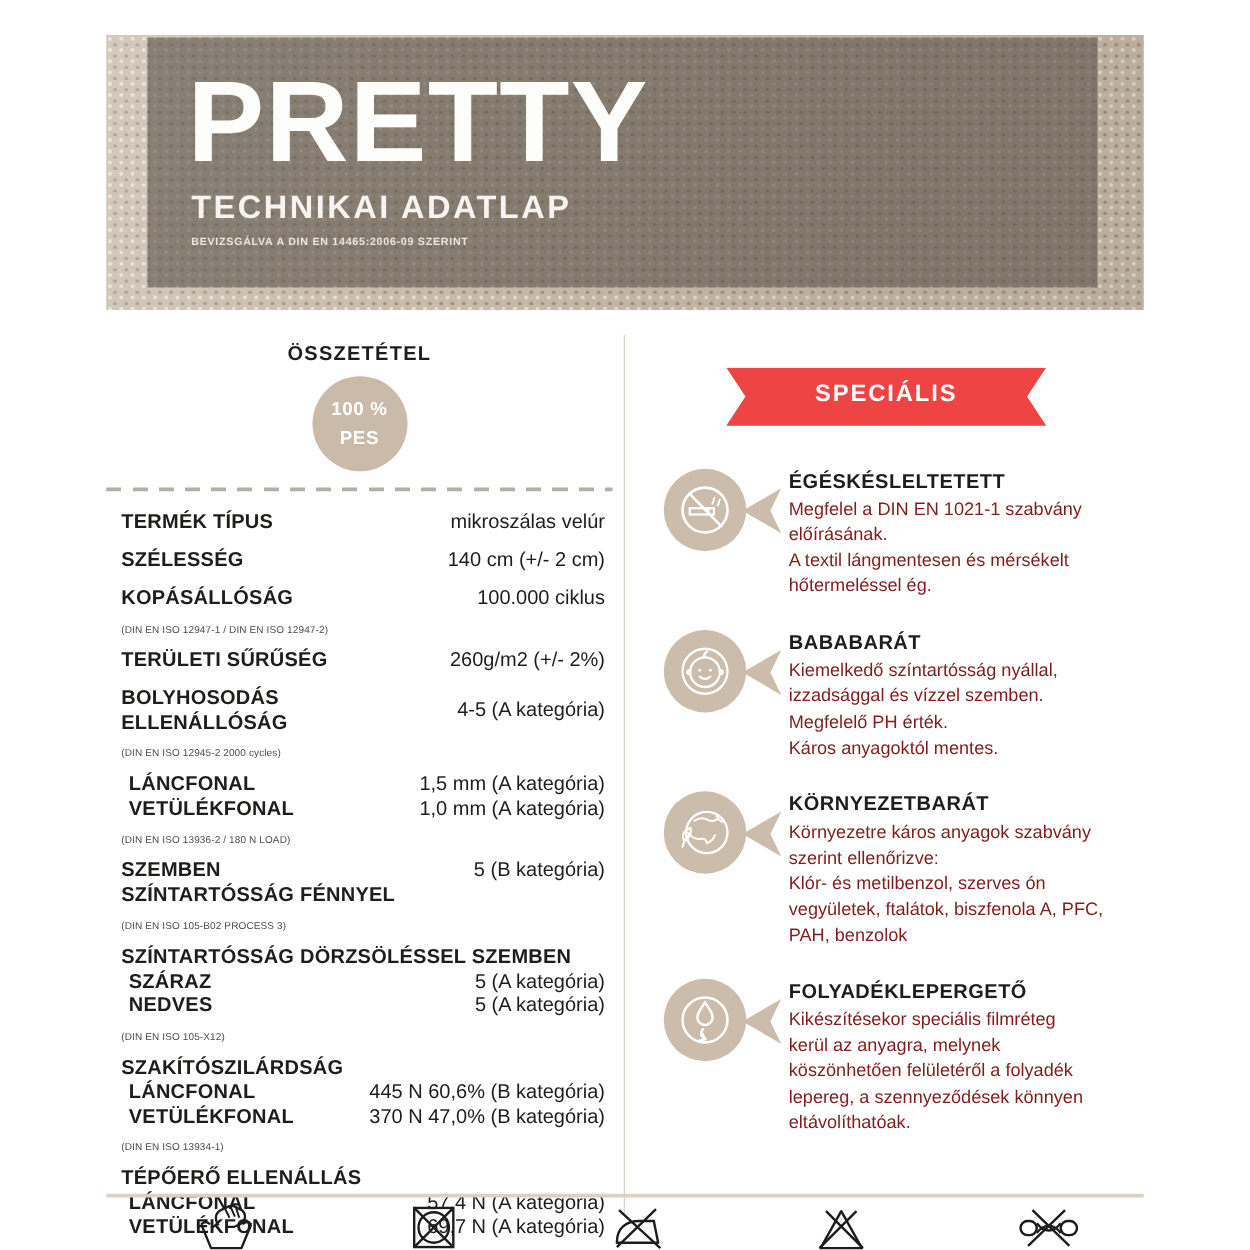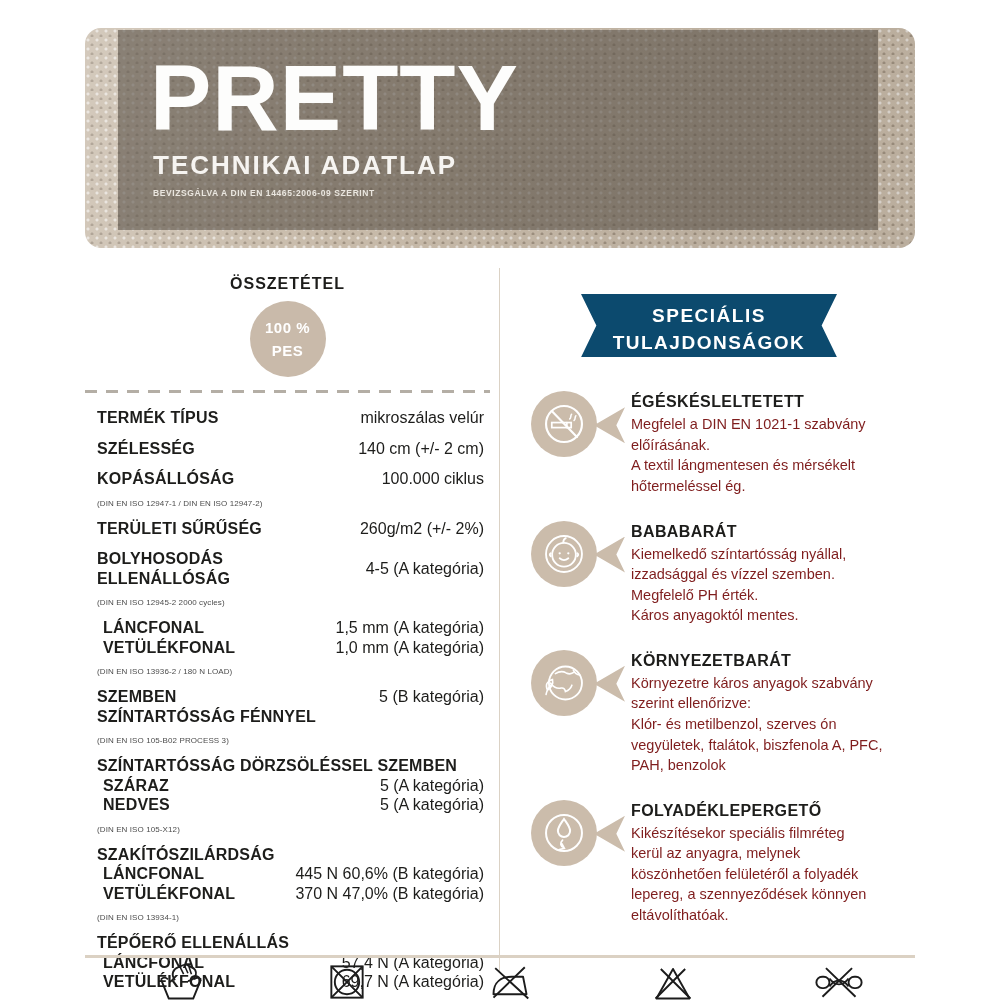--- a/index.html
+++ b/index.html
@@ -6,21 +6,21 @@
   body{width:1000px;height:1000px;font-family:"Liberation Sans","DejaVu Sans",sans-serif;color:#1d1d1b;}
   .page{position:relative;width:1000px;height:1000px;overflow:hidden;background:#fff;}
 
   
   .hero{position:absolute;left:85px;top:28px;width:830px;height:220px;
     background-color:#c8bbaa;
     background-image:
       linear-gradient(105deg, rgba(255,255,255,.22) 0%, rgba(255,255,255,0) 35%, rgba(70,60,50,.10) 75%),
       radial-gradient(circle at 3px 3px, rgba(255,255,255,.55) 1.1px, transparent 1.9px),
       radial-gradient(circle at 7px 8px, rgba(110,95,80,.45) 1.1px, transparent 1.9px);
-    background-size:100% 100%, 9px 9px, 9px 9px;border-radius:16px;}
+    background-size:100% 100%, 9px 9px, 9px 9px;}
   .hero-overlay{position:absolute;left:33px;top:2px;right:37px;bottom:18px;
     background:rgba(92,84,74,.62);box-sizing:border-box;padding:22px 0 0 32px;color:#fff;}
   .hero-title{margin:0;font-size:92px;line-height:1.02;font-weight:800;letter-spacing:1px;color:#fdfdfc;}
   .hero-subtitle{margin:4px 0 0 3px;font-size:26px;font-weight:800;letter-spacing:2px;color:#f6f4f1;}
   .hero-note{margin:7px 0 0 3px;font-size:8.5px;font-weight:700;letter-spacing:.6px;color:#eae6df;}
 
   
   .columns{position:absolute;left:85px;top:264px;width:830px;height:709px;}
   .v-divider{position:absolute;left:414px;top:4px;bottom:2px;width:1px;background:#dbd2c5;}
 
@@ -39,22 +39,22 @@
   .spec-main{display:flex;justify-content:space-between;align-items:flex-start;}
   .spec-row:nth-child(5) .spec-main{align-items:center;}
   .spec-label,.spec-heading{font-size:16px;font-weight:800;letter-spacing:.2px;line-height:1.22;}
   .spec-value{font-size:16px;font-weight:400;white-space:nowrap;text-align:right;line-height:1.22;}
   .spec-subrow{display:flex;justify-content:space-between;padding-left:6px;line-height:1.22;}
   .sub-label{font-size:16px;font-weight:800;letter-spacing:.2px;}
   .spec-note{font-size:8px;font-weight:400;color:#4c4c4c;letter-spacing:.1px;margin-top:10px;}
 
   
   .right-col{position:absolute;left:446px;top:0;width:384px;}
-  .ribbon{width:256px;margin:30px 0 34px 50px;background:#0c4a6e;color:#fff;text-align:center;
-    font-weight:800;font-size:19px;letter-spacing:1.5px;line-height:1.4;padding:9px 0 1px;
+  .ribbon{width:256px;margin:30px 0 34px 50px;background:#ef4444;color:#fff;text-align:center;
+    font-weight:800;font-size:19px;letter-spacing:1.5px;line-height:1.4;padding:9px 0 11px;
     clip-path:polygon(0 0,100% 0,94% 50%,100% 100%,0 100%,6% 50%);}
   .feature{display:flex;margin-bottom:24px;}
   .feature-iconwrap{position:relative;flex:0 0 100px;width:100px;}
   .feature-circle{width:66px;height:66px;border-radius:50%;background:#cbbcab;
     display:flex;align-items:center;justify-content:center;}
   .feature-tail{position:absolute;left:63px;top:16px;width:31px;height:36px;background:#cbbcab;
     clip-path:polygon(0 50%,100% 0,72% 50%,100% 100%);}
   .feature-body{flex:1;margin-top:2px;}
   .feature-title{margin:0 0 3px;font-size:16px;font-weight:800;letter-spacing:.4px;}
   .feature-text{font-size:14.5px;line-height:1.42;color:#7f1d1d;white-space:pre-line;}
@@ -190,21 +190,20 @@
             <div class="spec-note">(DIN EN ISO 13937-3)</div>
           </div>
         </div>
     </section>
 
     <div class="v-divider"></div>
 
     <section class="right-col">
       <div class="ribbon">
         <div>SPECIÁLIS</div>
-        <div>TULAJDONSÁGOK</div>
       </div>
       <div id="features-list">
           <div class="feature">
             <div class="feature-iconwrap">
               <div class="feature-circle">
                 <svg width="46" height="46" viewBox="0 0 64 64" fill="none" stroke="#fff" stroke-width="3" stroke-linecap="round">
                   <circle cx="32" cy="32" r="25"></circle>
                   <rect x="15" y="30" width="27" height="7" stroke-width="2.4"></rect>
                   <path d="M36 30 V37" stroke-width="2.4"></path>
                   <path d="M40 25 c2.5 -2 .5 -4.5 2.5 -6.5 M46 27 c2.5 -2 .5 -4.5 2.5 -6.5" stroke-width="2.2"></path>

